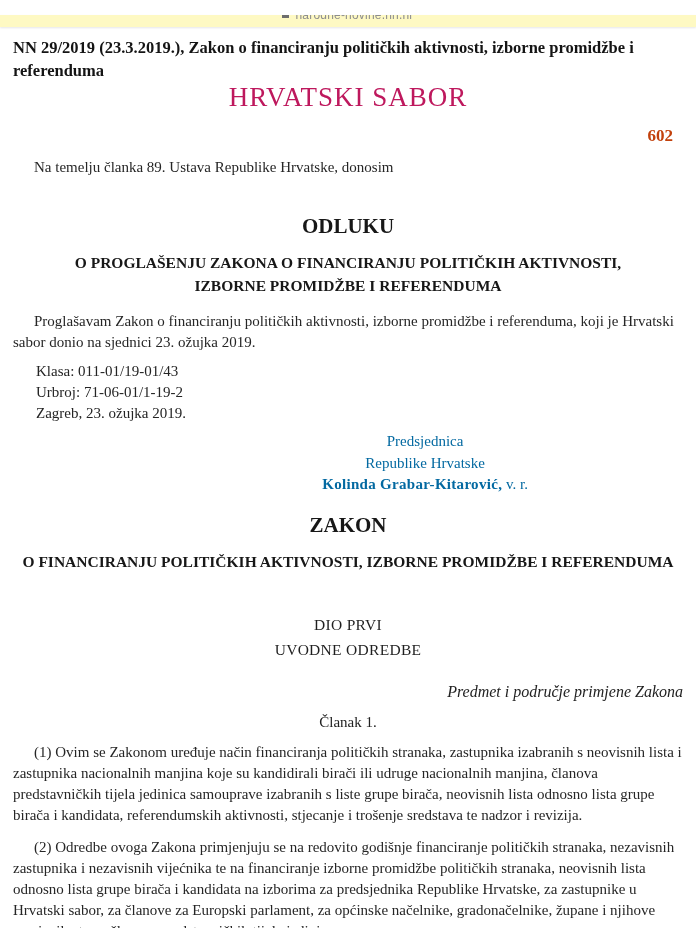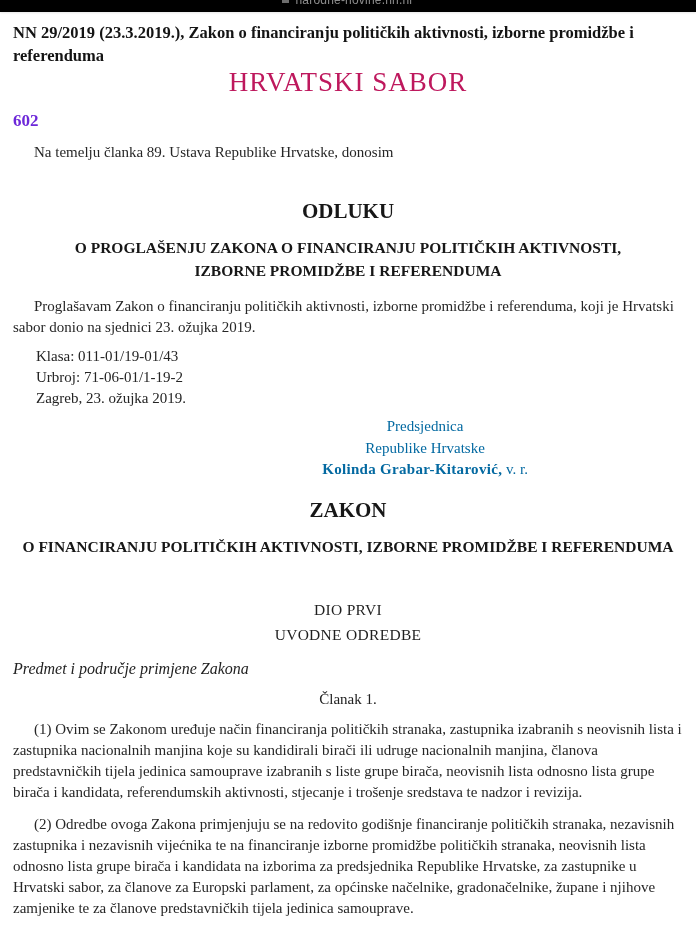--- a/index.html
+++ b/index.html
@@ -7,23 +7,24 @@
     width: 696px; height: 928px;
     overflow: hidden;
     background: #ffffff;
     font-family: "Liberation Serif", "DejaVu Serif", serif;
     color: #242424;
   }
   
   .chrome {
     position: relative;
     height: 12px;
-    background: #000000;
+    background: #fef9c3;
     box-shadow: 0 1px 2px rgba(0,0,0,0.10);
     overflow: hidden;
+    margin-top: 15px;
   }
   .urlbar {
     position: absolute;
     top: -7px; left: 0; right: 0;
     text-align: center;
     font-family: "Liberation Sans", "DejaVu Sans", sans-serif;
     font-size: 12px;
     color: #8d8d8d;
     letter-spacing: .2px;
     white-space: nowrap;
@@ -48,24 +49,25 @@
     color: #141414;
   }
   .institution {
     text-align: center;
     font-size: 27px;
     letter-spacing: 1px;
     color: #be185d;
   }
   .act-number {
     margin-top: 13px;
+    text-align: right;
     padding-right: 10px;
     font-size: 17px;
     font-weight: bold;
-    color: #6d28d9;
+    color: #c2410c;
   }
   .para {
     font-size: 15px;
     line-height: 21px;
     text-indent: 21px;
     color: #262626;
   }
   .preamble { margin-top: 11px; }
   .big-heading {
     margin-top: 36px;
@@ -104,22 +106,22 @@
   .law-sub { margin-top: 12px; max-width: 660px; }
   .part-label {
     margin-top: 43px;
     text-align: center;
     font-size: 15.5px;
     color: #1f1f1f;
     letter-spacing: .3px;
   }
   .part-title { margin-top: 7px; }
   .section-subject {
-    margin-top: 16px;
-    text-align: left;
+    margin-top: 24px;
+    text-align: right;
     font-style: italic;
     font-size: 16px;
     color: #222222;
   }
   .article-label {
     margin-top: 13px;
     text-align: center;
     font-size: 15px;
     color: #222222;
   }

